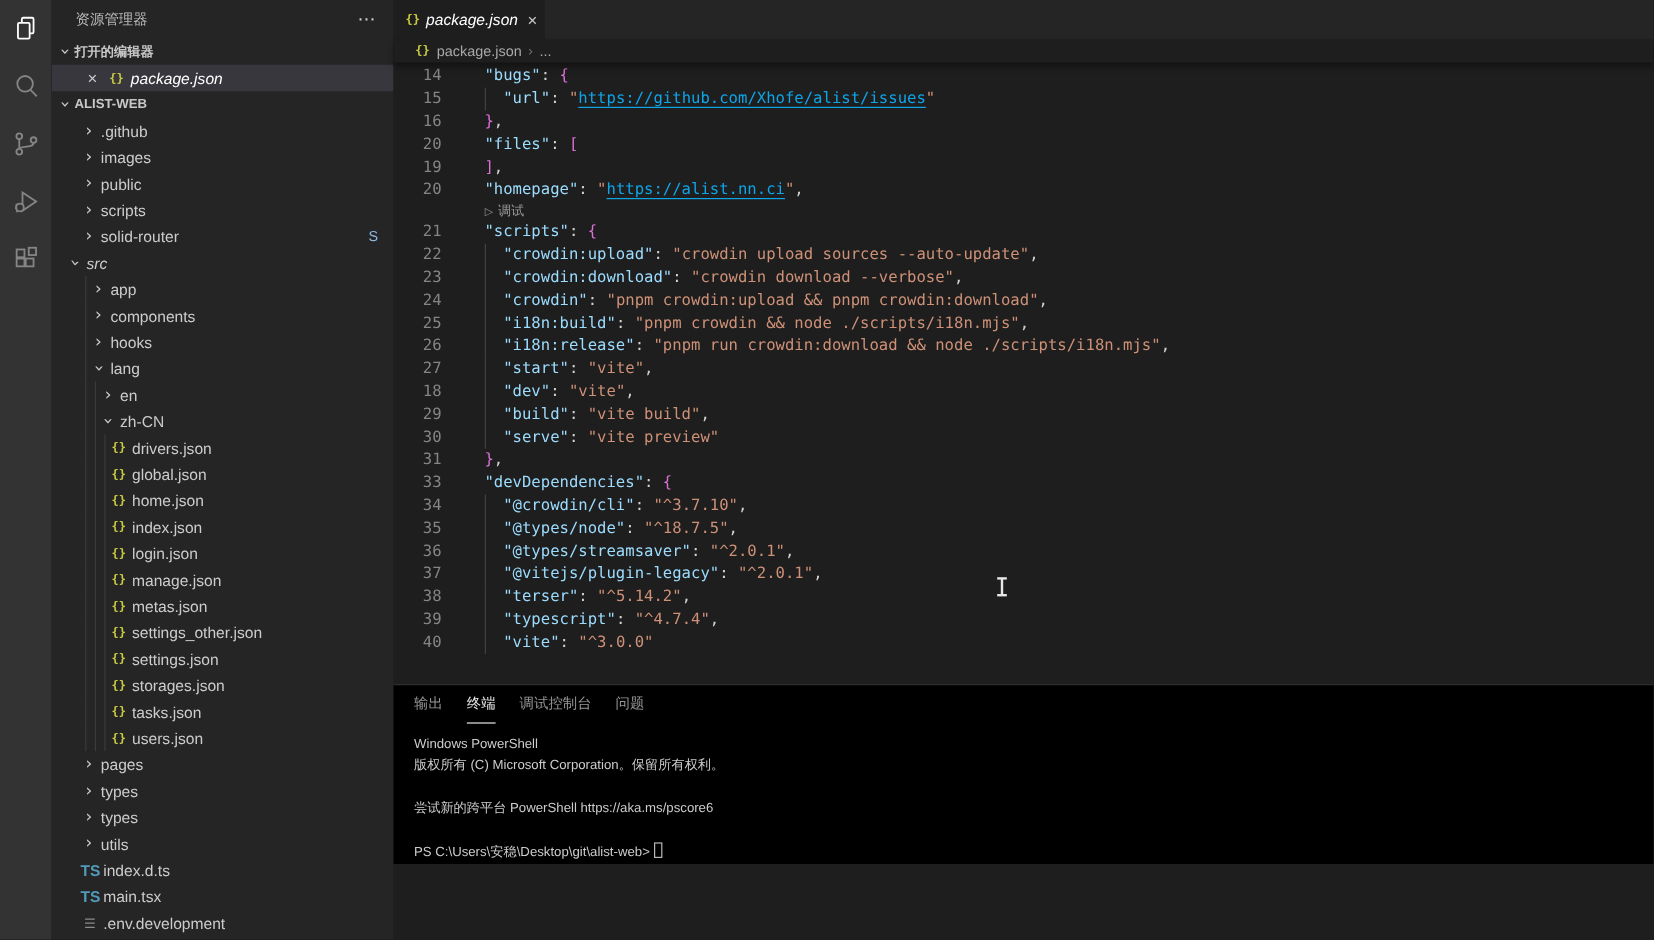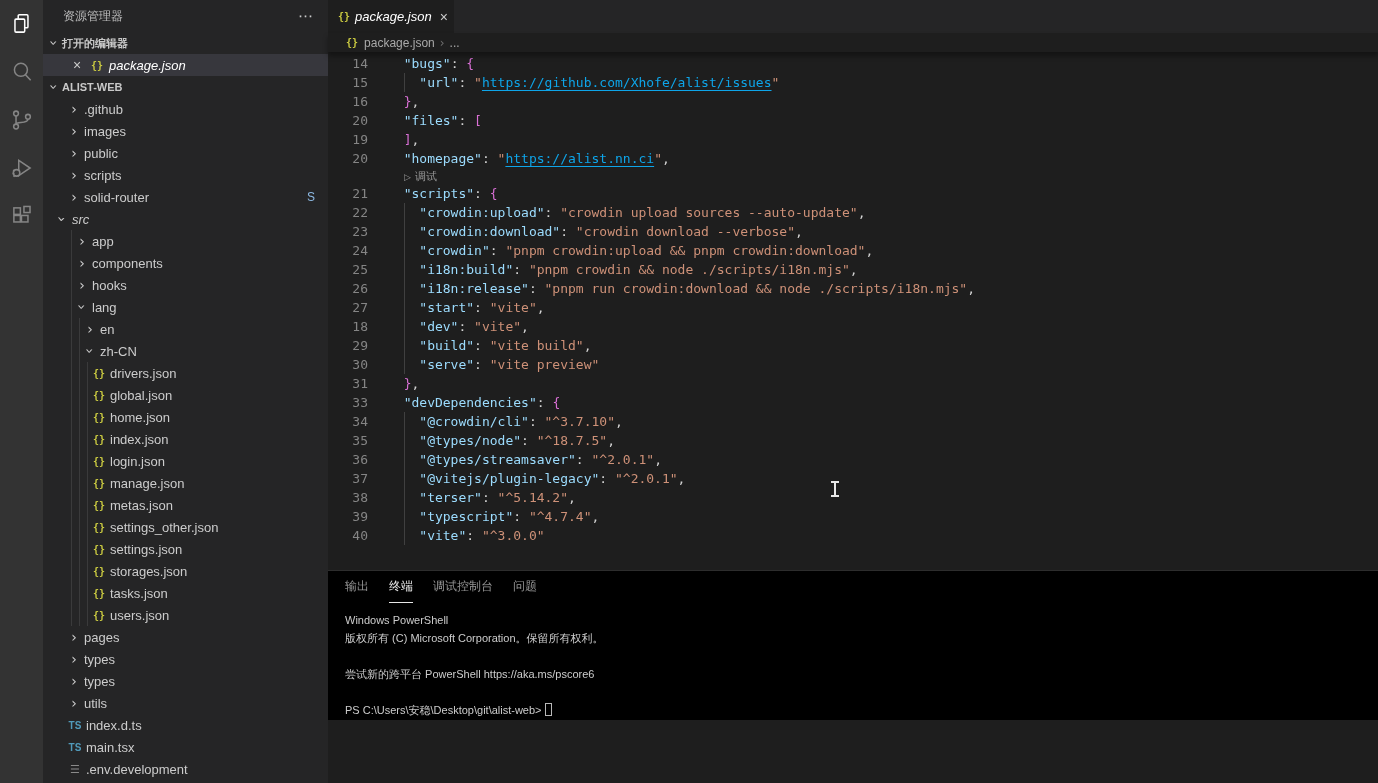--- a/index.html
+++ b/index.html
@@ -19,21 +19,21 @@
   .sec-header { height:22px; display:flex; align-items:center; padding-left:3px; color:#c8c8c8;
     font-size:11px; font-weight:700; cursor:pointer; }
   .sec-header .chev { width:16px; text-align:center; font-weight:400; }
   .chev { display:inline-block; color:#cccccc; font-size:14px; line-height:1; font-family:"DejaVu Sans", sans-serif; }
   .chev.down { transform:rotate(90deg); }
   #open-editor-row { height:22px; display:flex; align-items:center; background:#37373d; padding-left:30px;
     color:#ffffff; font-size:13px; cursor:pointer; }
   #open-editor-row .close { color:#cccccc; font-size:14px; width:16px; }
   #open-editor-row .name { font-style:italic; margin-left:4px; }
   .ic-json { color:#cbcb41; font-family:"DejaVu Sans Mono", monospace; font-size:10px; font-weight:700; width:16px; text-align:center; }
-  .ic-ts { color:#519aba; font-size:10px; font-weight:700; width:16px; text-align:center; }
+  .ic-ts { color:#519aba; font-size:13px; font-weight:700; width:16px; text-align:center; }
   .ic-env { color:#8a8a8a; font-size:11px; width:16px; text-align:center; }
   .t-row { position:relative; height:22px; display:flex; align-items:center; color:#cccccc; font-size:13px; cursor:pointer; }
   .t-row .lbl { margin-left:3px; white-space:nowrap; }
   .t-row .chev { width:14px; text-align:center; }
   .t-row .badge { position:absolute; right:13px; color:#8db9e2; font-size:12px; }
   .t-guide { position:absolute; top:0; height:22px; width:1px; background:rgba(204,204,204,0.13); }
 
   
   #main { position:absolute; left:328px; top:0; width:1050px; height:783px; background:#1e1e1e; }
   #tabbar { height:33px; background:#252526; display:flex; }

